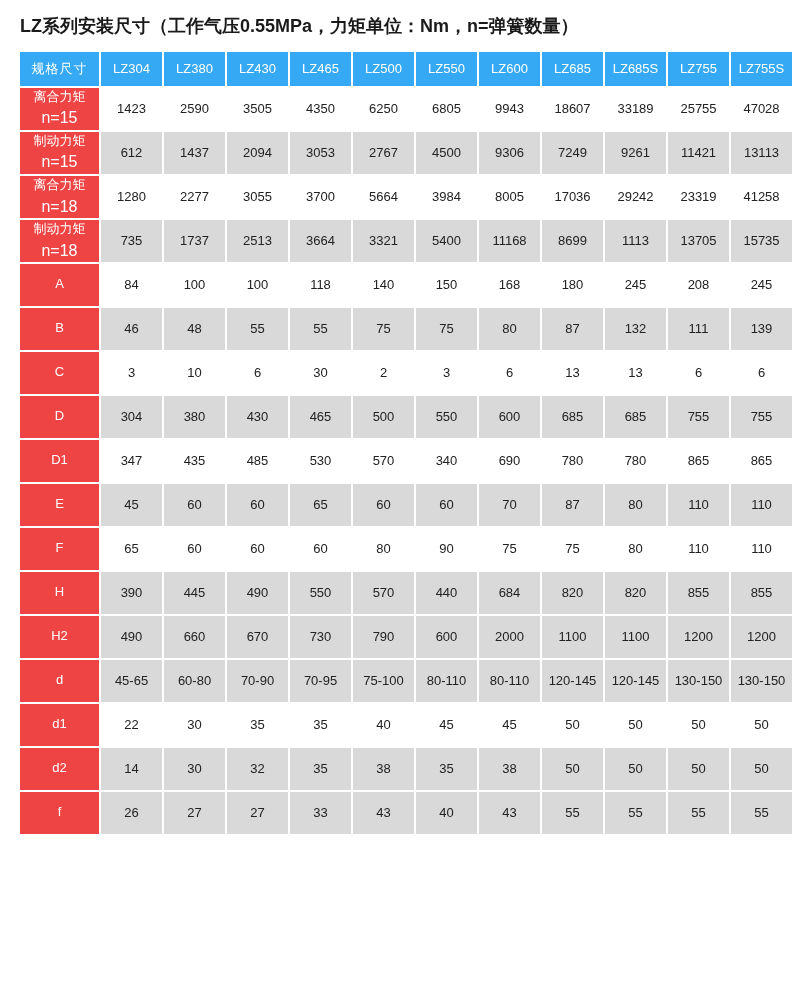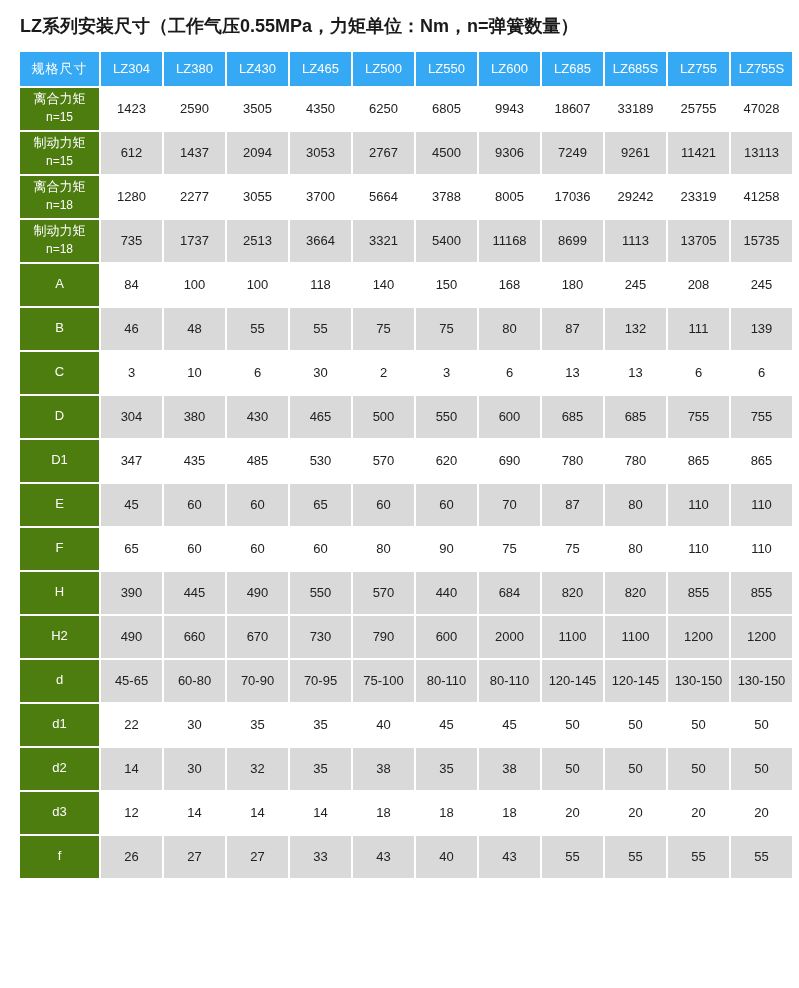--- a/index.html
+++ b/index.html
@@ -52,32 +52,32 @@
     font-size: 13px;
     font-weight: normal;
   }
   tr.head-row th.corner-head {
     font-size: 13px;
     font-weight: normal;
     letter-spacing: 1px;
   }
   
   td.row-label {
-    background: #4d7c0f;
+    background: #ef4444;
     color: #ffffff;
     font-size: 13px;
     line-height: 1.45;
     padding: 2px 0;
   }
   td.row-label .lbl-main {
     display: block;
   }
   td.row-label .lbl-sub {
     display: block;
-    font-size: 12px;
+    font-size: 16px;
   }
   
   td.data-cell {
     font-size: 13px;
     color: #222222;
     background: #ffffff;
   }
   tr.shade td.data-cell {
     background: #d9d9d9;
   }
@@ -161,21 +161,21 @@
         <tr class="r-norm">
           <td class="row-label">
             <span class="lbl-main">离合力矩</span>
             <span class="lbl-sub">n=18</span>
           </td>
           <td class="data-cell">1280</td>
           <td class="data-cell">2277</td>
           <td class="data-cell">3055</td>
           <td class="data-cell">3700</td>
           <td class="data-cell">5664</td>
-          <td class="data-cell">3788</td>
+          <td class="data-cell">3984</td>
           <td class="data-cell">8005</td>
           <td class="data-cell">17036</td>
           <td class="data-cell">29242</td>
           <td class="data-cell">23319</td>
           <td class="data-cell">41258</td>
         </tr>
         <tr class="r-norm shade">
           <td class="row-label">
             <span class="lbl-main">制动力矩</span>
             <span class="lbl-sub">n=18</span>
@@ -258,21 +258,21 @@
         </tr>
         <tr class="r-norm">
           <td class="row-label">
             <span class="lbl-main">D1</span>
           </td>
           <td class="data-cell">347</td>
           <td class="data-cell">435</td>
           <td class="data-cell">485</td>
           <td class="data-cell">530</td>
           <td class="data-cell">570</td>
-          <td class="data-cell">620</td>
+          <td class="data-cell">340</td>
           <td class="data-cell">690</td>
           <td class="data-cell">780</td>
           <td class="data-cell">780</td>
           <td class="data-cell">865</td>
           <td class="data-cell">865</td>
         </tr>
         <tr class="r-norm shade">
           <td class="row-label">
             <span class="lbl-main">E</span>
           </td>
@@ -377,36 +377,20 @@
           <td class="data-cell">32</td>
           <td class="data-cell">35</td>
           <td class="data-cell">38</td>
           <td class="data-cell">35</td>
           <td class="data-cell">38</td>
           <td class="data-cell">50</td>
           <td class="data-cell">50</td>
           <td class="data-cell">50</td>
           <td class="data-cell">50</td>
         </tr>
-        <tr class="r-norm">
-          <td class="row-label">
-            <span class="lbl-main">d3</span>
-          </td>
-          <td class="data-cell">12</td>
-          <td class="data-cell">14</td>
-          <td class="data-cell">14</td>
-          <td class="data-cell">14</td>
-          <td class="data-cell">18</td>
-          <td class="data-cell">18</td>
-          <td class="data-cell">18</td>
-          <td class="data-cell">20</td>
-          <td class="data-cell">20</td>
-          <td class="data-cell">20</td>
-          <td class="data-cell">20</td>
-        </tr>
         <tr class="r-norm shade">
           <td class="row-label">
             <span class="lbl-main">f</span>
           </td>
           <td class="data-cell">26</td>
           <td class="data-cell">27</td>
           <td class="data-cell">27</td>
           <td class="data-cell">33</td>
           <td class="data-cell">43</td>
           <td class="data-cell">40</td>

